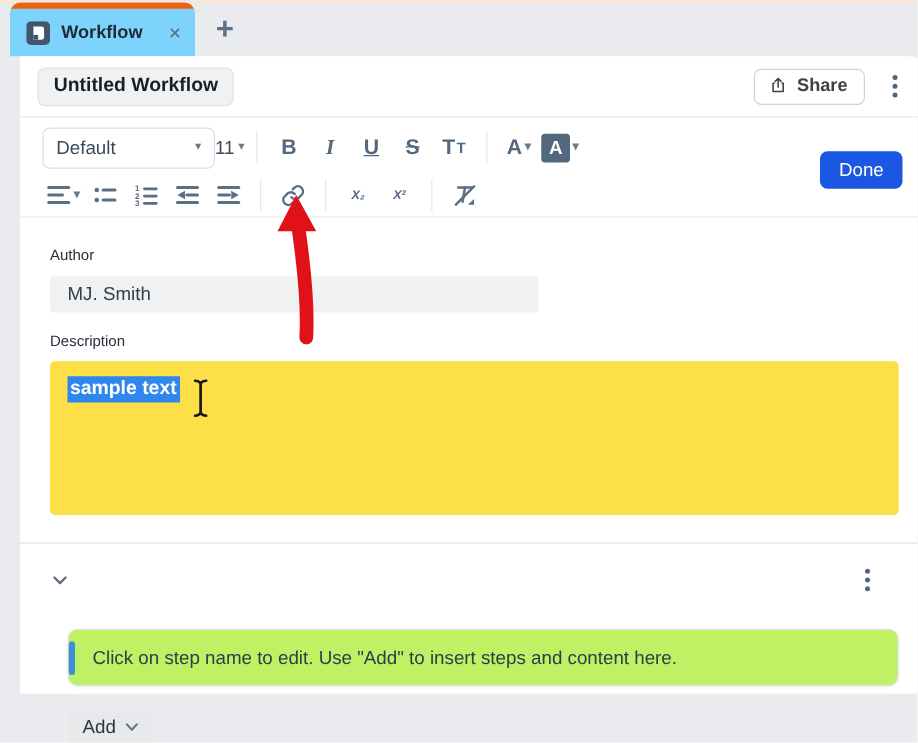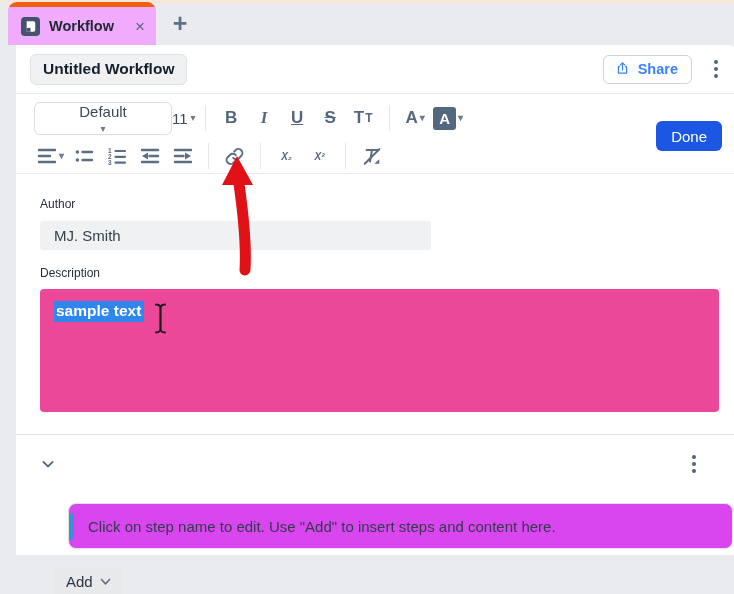--- a/index.html
+++ b/index.html
@@ -8,52 +8,52 @@
     font-family:"Liberation Sans", sans-serif;
     background:#e9ebee;
     position:relative;
     overflow:hidden;
     color:#1f2933;
   }
   
   .tabbar { position:absolute; top:0; left:0; width:734px; height:45px; background:#e9ebee; }
   .top-strip { position:absolute; top:0; left:0; right:0; height:3px; background:#f6e7da; }
   .tab { position:absolute; left:8px; top:2px; width:148px; height:43px;
-         background:#f0abfc; border-radius:9px 9px 0 0; overflow:hidden; cursor:pointer; }
+         background:#7dd3fc; border-radius:9px 9px 0 0; overflow:hidden; cursor:pointer; }
   .tab-accent { height:5px; background:#f2600e; border-radius:9px 9px 0 0; }
   .tab-inner { display:flex; align-items:center; height:38px; padding:0 10px 0 13px; gap:9px; }
   .applogo { width:19px; height:19px; flex:0 0 auto; }
   .tab-title { font-weight:700; font-size:14.5px; color:#1f2933; flex:1; }
   .tab-close { font-size:17px; color:#5c6b7a; line-height:1; padding:0 1px; cursor:pointer; }
   .newtab { position:absolute; left:166px; top:9px; width:28px; height:28px;
             display:flex; align-items:center; justify-content:center;
             font-size:25px; font-weight:700; color:#5f7184; cursor:pointer; }
   
   .main { position:absolute; top:45px; left:16px; width:722px; height:510px;
           background:#ffffff; border-top-right-radius:10px; }
   
   .titlebar { position:absolute; top:0; left:0; right:0; height:49px;
               border-bottom:1px solid #e8eaed; display:flex; align-items:center; padding:0 16px 0 14px; }
   .title-chip { background:#eff1f2; border:1px solid #dfe2e6; border-radius:6px;
                 padding:5px 12px 6px 12px; font-weight:700; font-size:15.5px; color:#15202b; cursor:text; }
   .titlebar-right { margin-left:auto; display:flex; align-items:center; }
   .share-btn { display:flex; align-items:center; gap:8px; background:#ffffff;
                border:1px solid #ccd3da; border-radius:6px; padding:5px 13px 6px 11px;
-               font-family:inherit; font-weight:700; font-size:14.5px; color:#3b82f6; cursor:pointer; }
+               font-family:inherit; font-weight:700; font-size:14.5px; color:#404040; cursor:pointer; }
   .share-btn svg { width:15px; height:15px; stroke:#5a6a7a; }
   .kebab { display:flex; flex-direction:column; gap:3px; padding:4px; margin-left:18px; cursor:pointer; }
   .kebab i { width:4px; height:4px; border-radius:50%; background:#4f6580; }
   
   .toolbar { position:absolute; top:49px; left:0; right:0; height:80px; border-bottom:1px solid #e9ebee; }
   .tb-row { display:flex; align-items:center; padding-left:18px; }
   .tb-row1 { height:44px; padding-top:4px; }
   .tb-row2 { height:36px; }
   .select { width:138px; height:33px; border:1px solid #d9dee3; border-radius:6px;
             display:flex; align-items:center; padding:0 10px; font-size:15px; color:#3b4a5a;
-            background:#fff; cursor:pointer;flex-direction:column; }
+            background:#fff; cursor:pointer; }
   .select .lbl { flex:1; }
   .caret { font-size:10px; color:#6b7b8d; line-height:1; }
   .fontsize { display:flex; align-items:center; gap:3px; 
               font-size:15px; color:#3b4a5a; cursor:pointer; }
   .sep { width:1px; height:26px; background:#e4e7ea; margin:0 9px; }
   .tbtn { min-width:33px; height:30px; display:flex; align-items:center; justify-content:center;
           color:#53687e; font-size:17px; font-weight:700; cursor:pointer; gap:2px; }
   .tbtn svg { stroke:#5a6e84; fill:none; }
   .glyph-i { font-style:italic; font-family:"Liberation Serif", serif; font-weight:700; }
   .glyph-u { text-decoration:underline; }
@@ -64,34 +64,34 @@
              display:flex; align-items:center; justify-content:center; font-size:15px; font-weight:700; }
   .done-btn { position:absolute; right:16px; top:27px; height:30px; padding:0 15px;
               background:#1b57e3; border:none; border-radius:6px; color:#ffffff;
               font-family:inherit; font-weight:400; font-size:15px; cursor:pointer; }
   
   .formarea { position:absolute; top:129px; left:0; right:0; padding:23px 0 0 24px; }
   .field-label { font-size:12px; color:#25303c; }
   .author-field { margin-top:10px; width:391px; height:29px; background:#f0f1f2; border-radius:3px;
                   display:flex; align-items:center; padding-left:14px; font-size:15px; color:#33414f; cursor:text; }
   .desc-label { margin-top:16px; }
-  .desc-box { margin-top:9px; width:679px; height:123px; background:#ec4899; border-radius:4px;
+  .desc-box { margin-top:9px; width:679px; height:123px; background:#fde047; border-radius:4px;
               padding:12px 14px; position:relative; cursor:text; }
   .selection { display:inline-block; background:#2f87ee; color:#ffffff;
                font-size:15.5px; font-weight:600; padding:1px 3px 2px 2px; }
   .ibeam { position:absolute; left:112px; top:13px; }
   .divider { margin-top:22px; margin-left:-24px; width:722px; border-top:1px solid #e1e4e8; }
   
   .step-head { margin:14px 0 0 -4px; display:flex; align-items:center; height:30px; padding-right:30px; }
   .step-chevron { display:flex; align-items:center; justify-content:center; width:24px; height:24px; cursor:pointer; }
   .step-title { margin-left:4px; font-size:17px; font-weight:700; color:#111b26; }
   .step-title .num { margin-right:6px; }
   .step-title .name { border-bottom:2px solid #c3d8ec; padding-bottom:2px; cursor:text; }
   .step-head .kebab { margin-right:8px; }
-  .step-box { margin:24px 0 0 28px; width:665px; height:46px; background:#d946ef;
+  .step-box { margin:24px 0 0 14px; width:665px; height:46px; background:#bef264;
               border:1px solid #e0e4e9; border-radius:8px; box-shadow:0 1px 2px rgba(0,0,0,0.04);
               position:relative; display:flex; align-items:center; padding-left:19px; }
   .step-accent { position:absolute; left:0px; top:9px; width:5px; height:27px;
                  border-radius:3px; background:#3f8fd4; }
   .step-text { font-size:15px; color:#2f3c4a; }
   .add-btn { margin:18px 0 0 14px; display:inline-flex; align-items:center; gap:7px;
              background:#e7e9eb; border:none; border-radius:6px; padding:6px 11px 7px 12px;
              font-family:inherit; font-size:15px; color:#2b3745; cursor:pointer; }
   .add-btn svg { stroke:#6b7684; }
   

